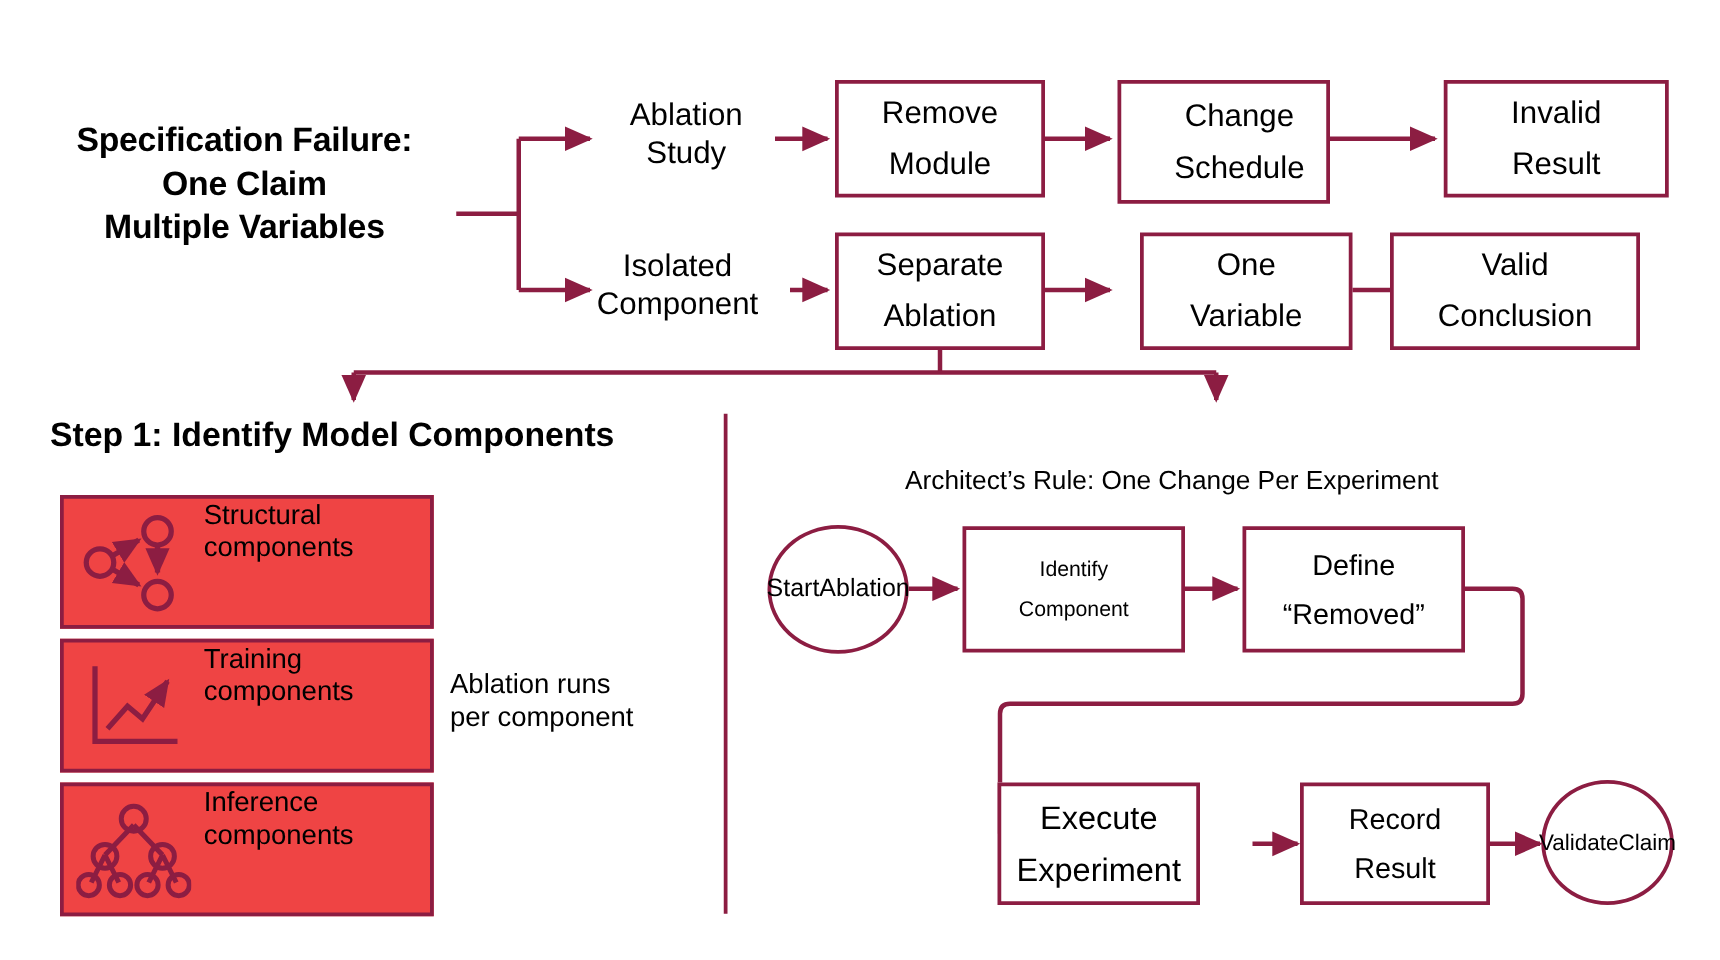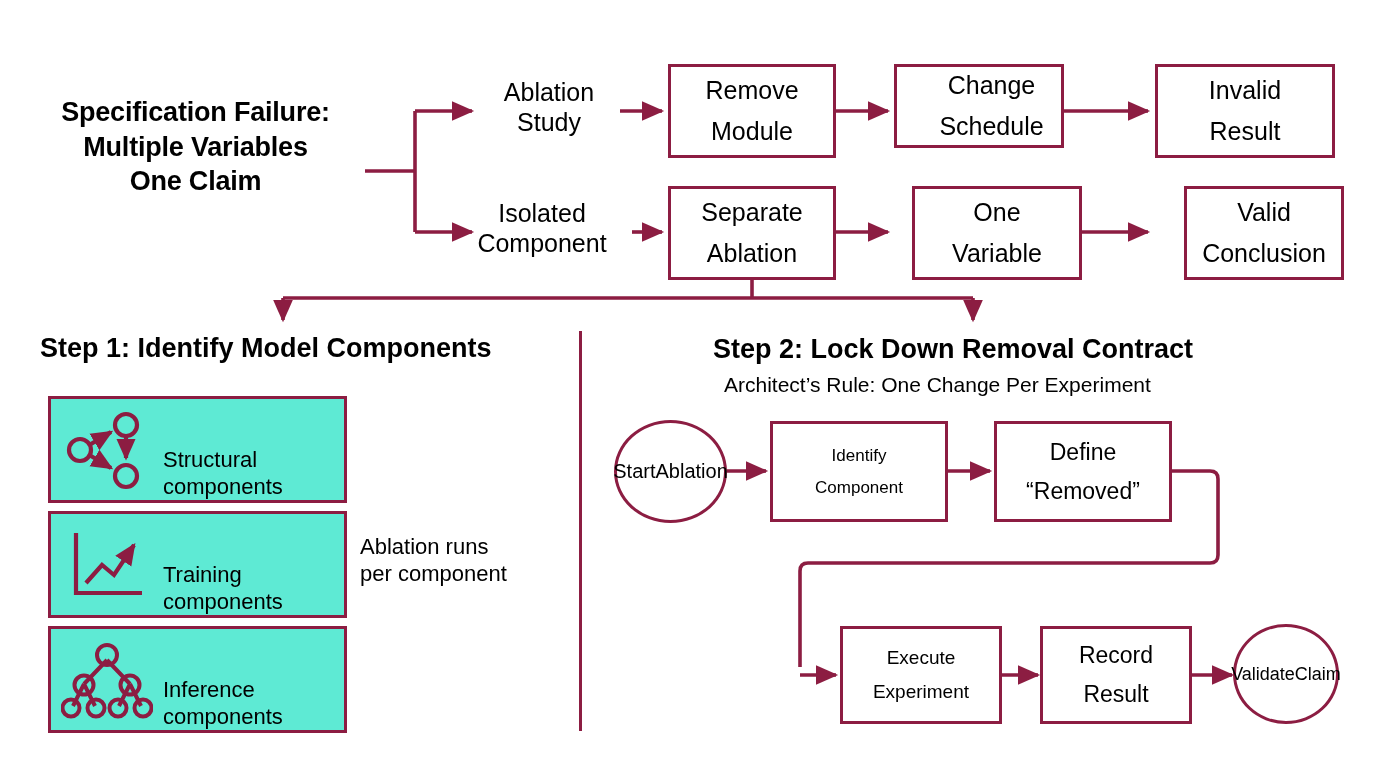--- a/index.html
+++ b/index.html
@@ -66,24 +66,24 @@
     justify-content: center;
     flex-direction: row;
     text-align: center;
     color: #000000;
     line-height: 1.14;
   }
 
   
   .card {
     border: 3px solid #8C1D42;
-    background: #5eead4;
+    background: #ef4444;
     box-sizing: border-box;
     display: flex;
-    align-items: flex-end;
+    align-items: flex-start;
   }
   .card-icon {
     width: 112px;
     height: 100%;
     flex: 0 0 112px;
     display: flex;
     align-items: center;
     justify-content: center;
   }
   .card-text {
@@ -150,60 +150,60 @@
       <path d="M1172,471 L1210,471 Q1218,471 1218,479 L1218,555 Q1218,563 1210,563
                L808,563 Q800,563 800,571 L800,667"></path>
       <path d="M800,675 L836,675" marker-end="url(#arrow)"></path>
       <path d="M1002,675 L1038,675" marker-end="url(#arrow)"></path>
       <path d="M1192,675 L1232,675" marker-end="url(#arrow)"></path>
     </g>
   </svg>
 
   <div class="abs headline" style="left:28px; top:95px; width:335px; font-size:27px;">
     <div>Specification Failure:</div>
+    <div>One Claim</div>
     <div>Multiple Variables</div>
-    <div>One Claim</div>
   </div>
 
   <div class="abs plain-label" style="left:478px; top:78px; width:142px; font-size:25px;">
     <div>Ablation</div>
     <div>Study</div>
   </div>
 
   <div class="abs plain-label" style="left:452px; top:199px; width:180px; font-size:25px;">
     <div>Isolated</div>
     <div>Component</div>
   </div>
 
   <div class="abs pbox" style="left:668px; top:64px; width:168px; height:94px; font-size:25px;">
     <div>Remove</div>
     <div>Module</div>
   </div>
 
-  <div class="abs pbox" style="left:894px; top:64px; width:170px; height:84px; font-size:25px;padding-left:25px;">
+  <div class="abs pbox" style="left:894px; top:64px; width:170px; height:99px; font-size:25px;padding-left:25px;">
     <div>Change</div>
     <div>Schedule</div>
   </div>
 
   <div class="abs pbox" style="left:1155px; top:64px; width:180px; height:94px; font-size:25px;">
     <div>Invalid</div>
     <div>Result</div>
   </div>
 
   <div class="abs pbox" style="left:668px; top:186px; width:168px; height:94px; font-size:25px;">
     <div>Separate</div>
     <div>Ablation</div>
   </div>
 
   <div class="abs pbox" style="left:912px; top:186px; width:170px; height:94px; font-size:25px;text-align:right;">
     <div>One</div>
     <div>Variable</div>
   </div>
 
-  <div class="abs pbox" style="left:1184px; top:186px; width:160px; height:94px; font-size:25px;">
+  <div class="abs pbox" style="left:1112px; top:186px; width:200px; height:94px; font-size:25px;">
     <div>Valid</div>
     <div>Conclusion</div>
   </div>
 
   <div class="abs divider" style="left:579px; top:331px; height:400px;"></div>
 
   <div class="abs step-head" style="left:40px; top:333px;">Step 1: Identify Model Components</div>
 
   <div class="abs card" style="left:48px; top:396px; width:299px; height:107px;">
     <div class="card-icon">
@@ -269,39 +269,38 @@
       <div>Inference</div>
       <div>components</div>
     </div>
   </div>
 
   <div class="abs" style="left:360px; top:533px; width:205px; font-size:22px; line-height:1.24; color:#000;">
     <div>Ablation runs</div>
     <div>per component</div>
   </div>
 
-  <div class="abs step-head" style="left:713px; top:334px;">Step 2: Lock Down Removal Contract</div>
   <div class="abs step-sub" style="left:724px; top:373px;">Architect’s Rule: One Change Per Experiment</div>
 
   <div class="abs ellipse" style="left:614px; top:420px; width:113px; height:103px; font-size:20px;">
     <div>Start</div>
     <div>Ablation</div>
   </div>
 
   <div class="abs pbox" style="left:770px; top:421px; width:178px; height:101px; font-size:17px;">
     <div>Identify</div>
     <div>Component</div>
   </div>
 
   <div class="abs pbox" style="left:994px; top:421px; width:178px; height:101px; font-size:23px;">
     <div>Define</div>
     <div>“Removed”</div>
   </div>
 
-  <div class="abs pbox" style="left:840px; top:626px; width:162px; height:98px; font-size:19px;">
+  <div class="abs pbox" style="left:798px; top:626px; width:162px; height:98px; font-size:26px;">
     <div>Execute</div>
     <div>Experiment</div>
   </div>
 
   <div class="abs pbox" style="left:1040px; top:626px; width:152px; height:98px; font-size:23px;">
     <div>Record</div>
     <div>Result</div>
   </div>
 
   <div class="abs ellipse" style="left:1233px; top:624px; width:106px; height:100px; font-size:18px;">

